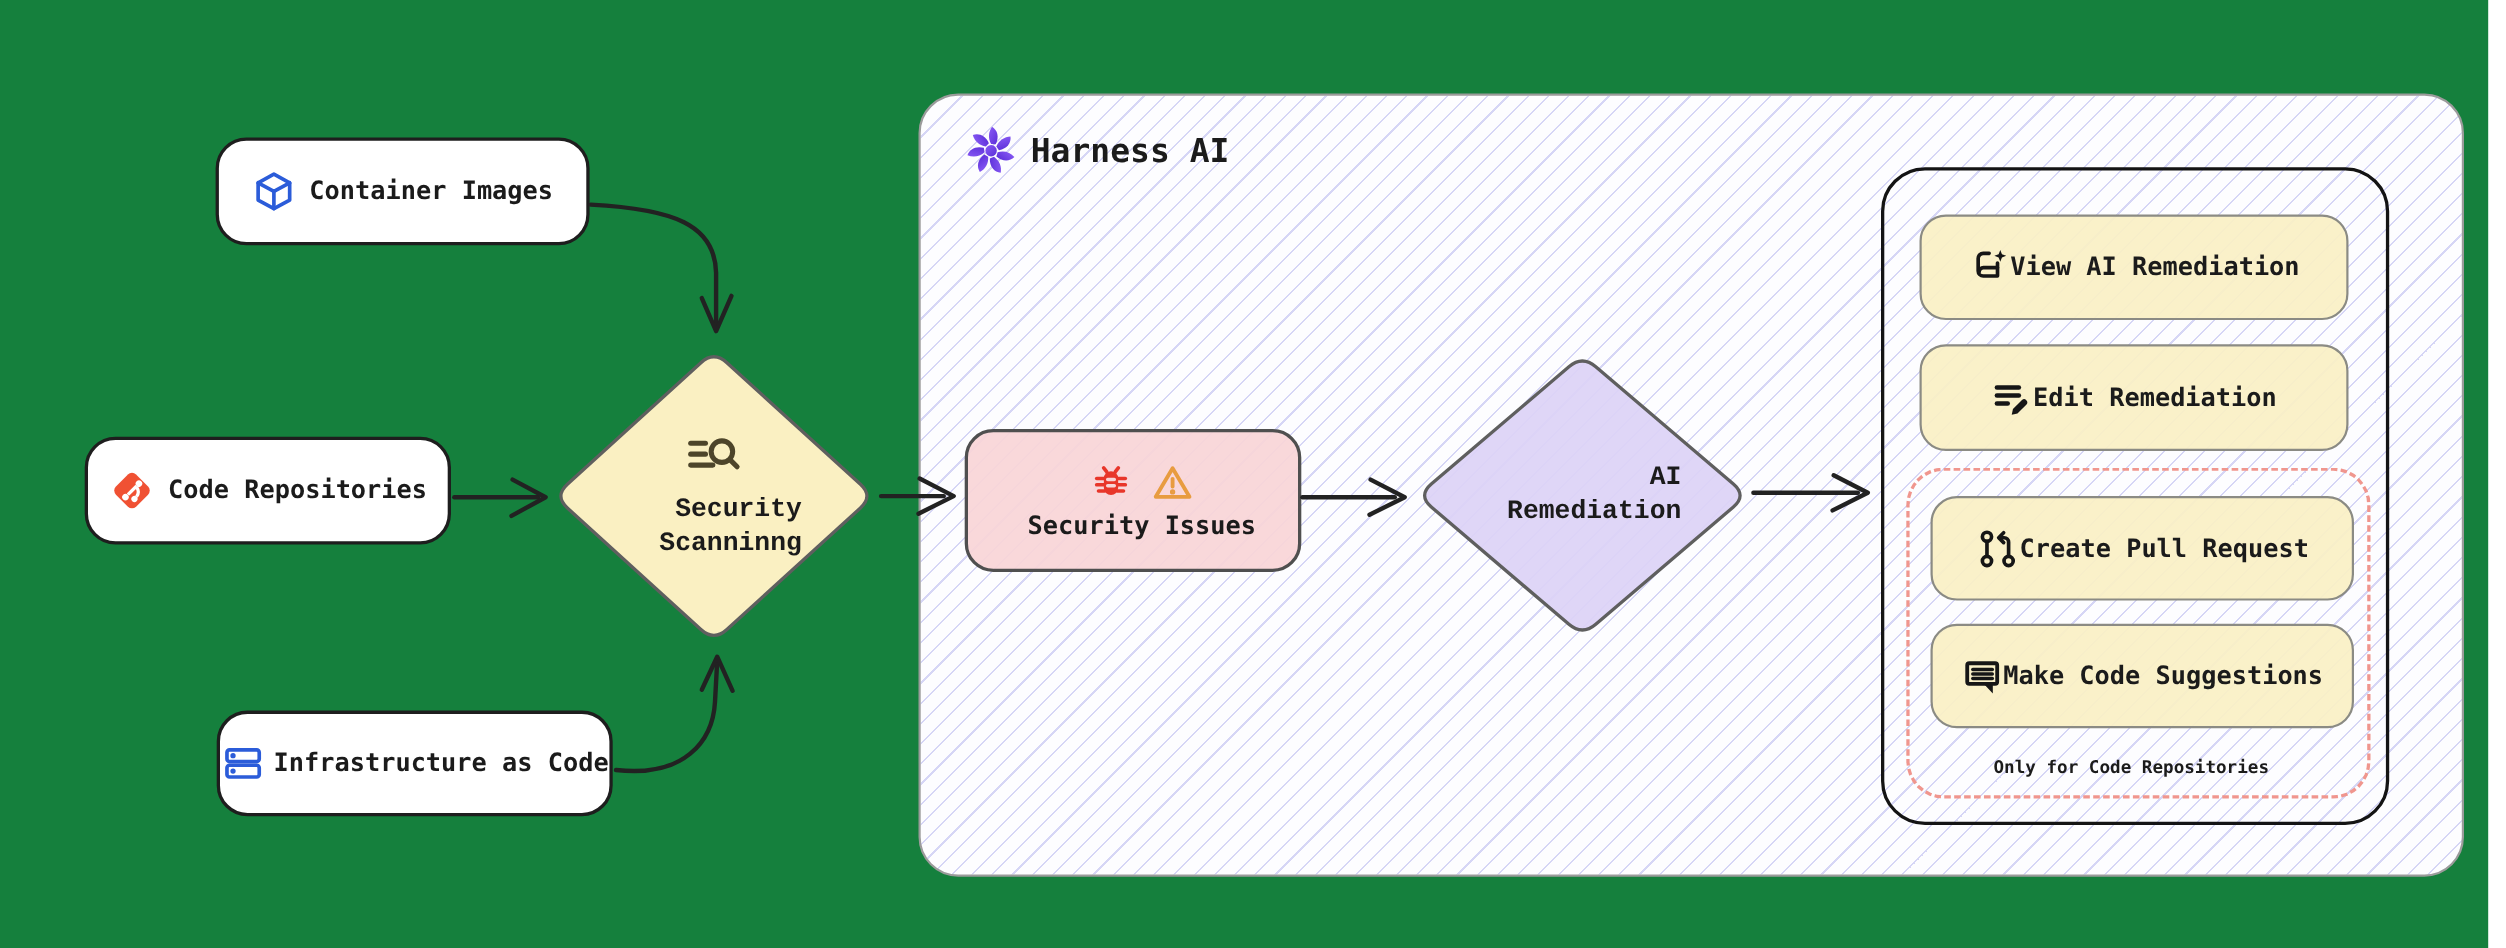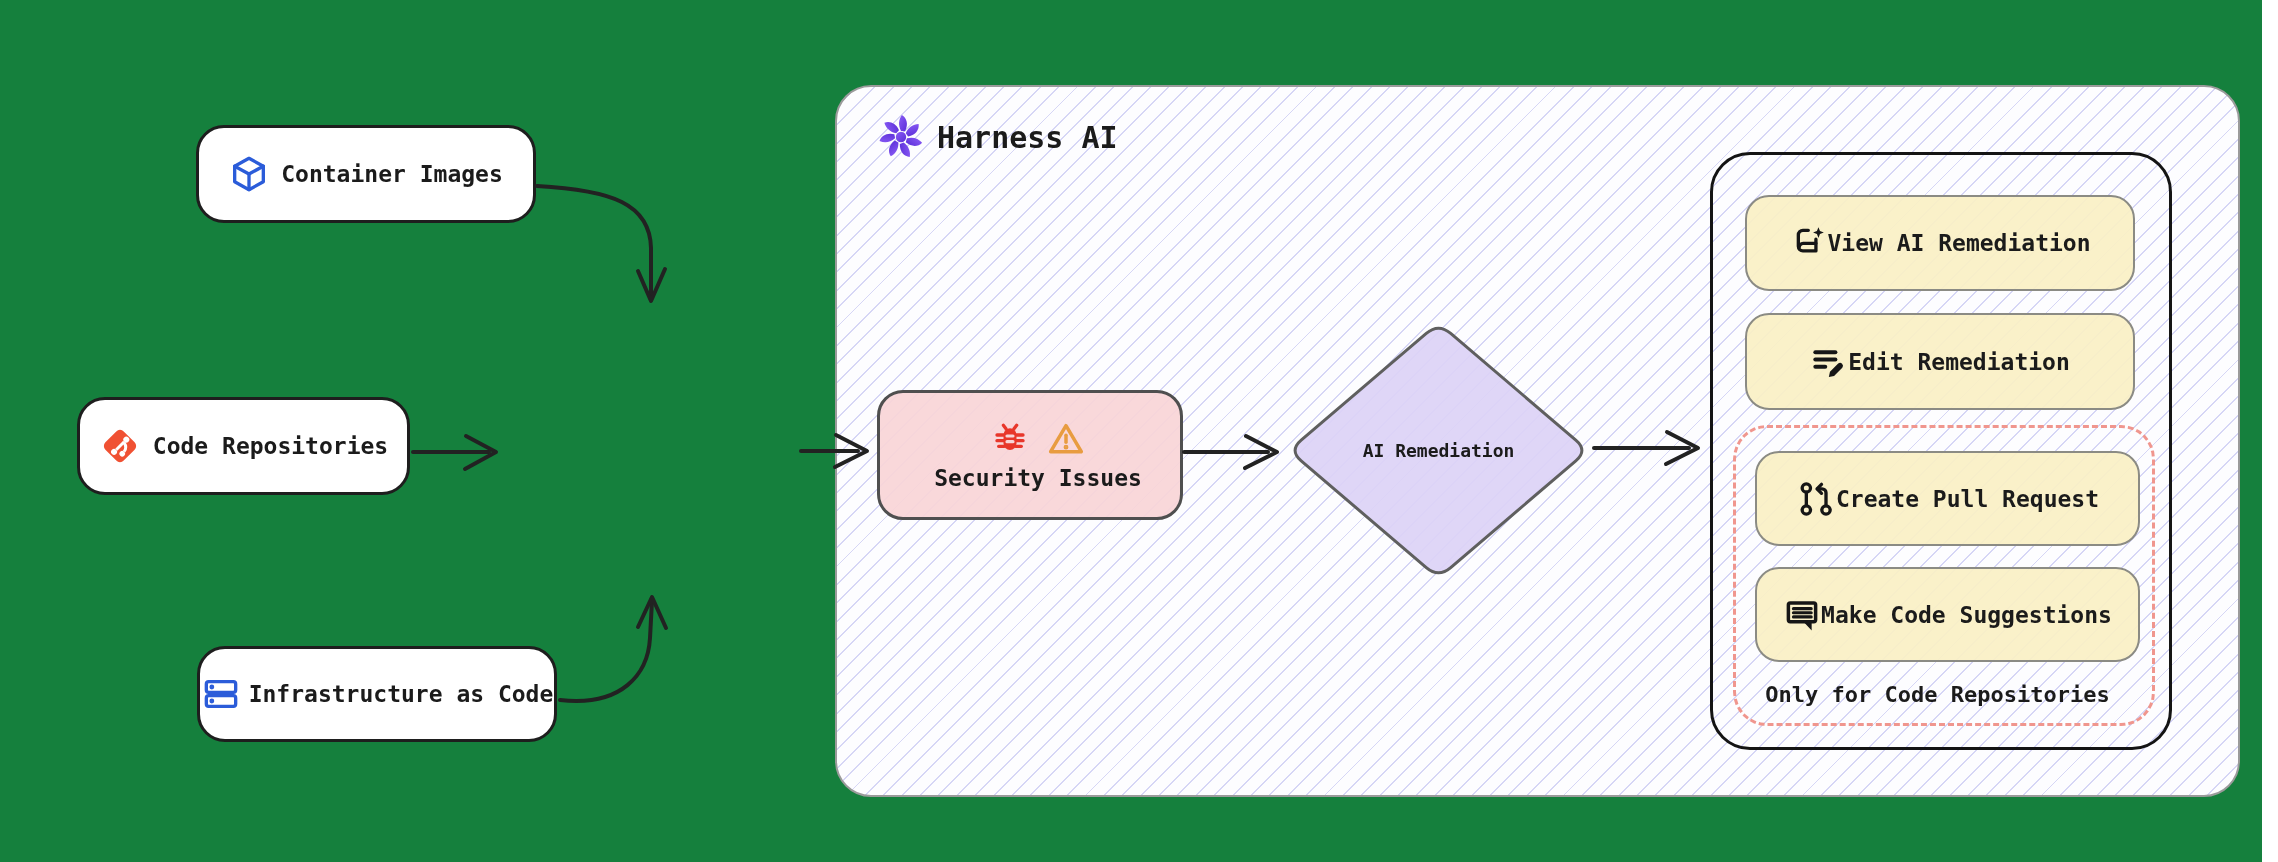--- a/index.html
+++ b/index.html
@@ -27,23 +27,24 @@
     font-weight: 700;
     white-space: nowrap;
   }
   
   .diamond-wrap { position: absolute; }
   .diamond-wrap svg.shape { position: absolute; left: 0; top: 0; }
   .diamond-content {
     position: absolute; inset: 0;
     display: flex; flex-direction: column;
     align-items: center; justify-content: center;
-    gap: 12px; text-align: center;
-    font-size: 18px; font-weight: 700; line-height: 1.28;
+    gap: 12px; text-align: right;
+    font-size: 24px; font-weight: 700; line-height: 1.28;
     pointer-events: none;
+    font-family: Liberation Mono, monospace;
   }
   .diamond-content .lbl-wrap-sec { width: 160px; }
   .diamond-content .lbl-wrap-ai { width: 180px; }
   
   .group {
     position: absolute;
     left: 835px; top: 85px; width: 1405px; height: 712px;
     background-color: #fdfdff;
     background-image: repeating-linear-gradient(135deg,
       rgba(124,124,224,0.30) 0px, rgba(124,124,224,0.30) 1.4px,
@@ -85,21 +86,21 @@
     font-size: 23px; font-weight: 700; white-space: nowrap;
   }
   .dashed {
     position: absolute;
     left: 20px; top: 270px; width: 422px; height: 301px;
     border: 3px dashed #f0968e;
     border-radius: 34px;
   }
   .note {
     position: absolute; left: 0; right: 13px; bottom: 16px;
-    text-align: center; font-size: 22px; font-weight: 700;
+    text-align: center; font-size: 16px; font-weight: 700;
   }
   
   .arrows {
     position: absolute; inset: 0;
     pointer-events: none;
   }
   .arrows path {
     stroke: #222222; stroke-width: 4; fill: none;
     stroke-linecap: round; stroke-linejoin: round;
   }
@@ -268,20 +269,37 @@
           <path d="M12 8.6 V15" stroke="#fff" stroke-width="1.7" fill="none"></path>
           <circle cx="12" cy="16.8" r="1.7" fill="#fff"></circle>
           <path d="M12.3 9 Q15.6 9.6 15.9 12.6" stroke="#fff" stroke-width="1.7" fill="none"></path>
           <circle cx="16" cy="14.2" r="1.6" fill="#fff"></circle>
         </g>
       </svg>
     </span>
     <span>Code Repositories</span>
   </div>
 
+  <div class="diamond-wrap" style="left:500px; top:315px; width:298px; height:272px;">
+    <svg class="shape" width="298" height="272" viewBox="0 0 298 272">
+      <path d="M160.8 14.8 L282.2 125.2 Q294 136 282.2 146.8 L160.8 257.2 Q149 268 137.2 257.2 L15.8 146.8 Q4 136 15.8 125.2 L137.2 14.8 Q149 4 160.8 14.8 Z" fill="#faf0c2" stroke="#5f5f5f" stroke-width="3"></path>
+    </svg>
+    <div class="diamond-content">
+      <span>
+        <svg width="54" height="46" viewBox="0 0 28 24" fill="none" stroke="#4d452a" stroke-width="2.4" stroke-linecap="round">
+          <path d="M3 6.2 H10"></path>
+          <path d="M3 11.4 H10"></path>
+          <path d="M3 16.6 H13.5"></path>
+          <circle cx="17.8" cy="10.2" r="5.1"></circle>
+          <path d="M21.6 14 L25 17.4"></path>
+        </svg>
+      </span>
+      <span class="lbl-wrap-sec">Security Scanninng</span>
+    </div>
+  </div>
 
   <svg class="arrows" width="2278" height="862" viewBox="0 0 2278 862">
     <path d="M537 186 C612 190 650 204 651 248 L651 297"></path>
     <path d="M638 271 L651 301 L665 269"></path>
     <path d="M413 452 H489"></path>
     <path d="M466 436 L496 452 L465 469"></path>
     <path d="M560 700 C622 707 648 674 650 638 L652 601"></path>
     <path d="M638 627 L652 597 L666 628"></path>
     <path d="M801 451 H858"></path>
     <path d="M836 435 L867 451 L835 467"></path>

